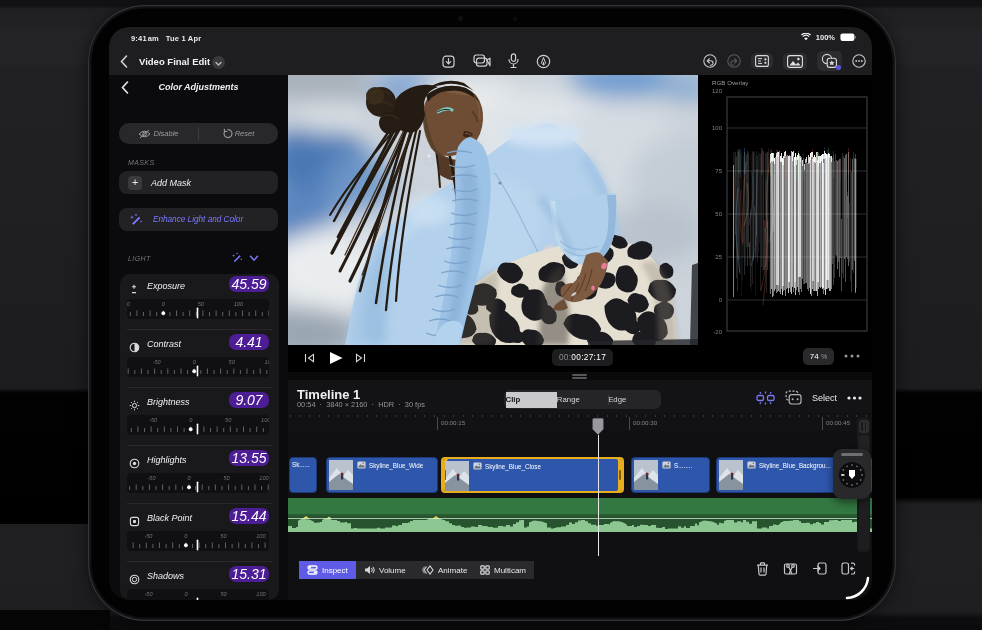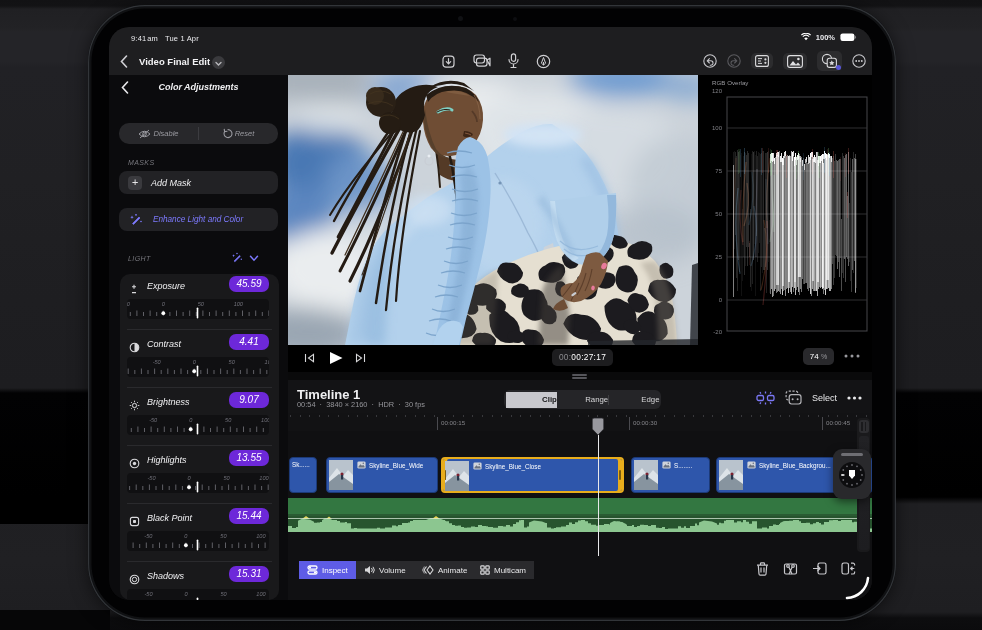--- a/index.html
+++ b/index.html
@@ -8,21 +8,21 @@
     linear-gradient(180deg, #121214 0px, #131315 6px, #202023 9px, #222225 28px, #242428 32px, #242428 62px, #212125 68px, #202023 180px, #1e1e21 300px, #1d1d20 388px, #020203 393px, #000000 497px, #1f1f22 504px, #202023 560px, #1e1e21 612px, #0d0d0f 618px, #0b0b0d 630px);
 }
 .bg:before { content:""; position:absolute; left:0; top:497px; width:88px; height:27px; background:#000; }
 .bg:after  { content:""; position:absolute; left:0; top:610px; width:110px; height:20px; background:#060607; }
 .ipad { position:absolute; left:88px; top:5px; width:808px; height:616px; background:#020203; border-radius:57px;
   box-shadow: inset 0 0 0 1.2px #323539, inset 0 0 0 3.5px #101113, 0 2px 18px rgba(0,0,0,0.55); }
 .screen { position:absolute; left:21px; top:22px; width:763px; height:573px; background:#000; border-radius:20px; overflow:hidden; }
 
 
 .chrome { position:absolute; left:0; top:0; width:763px; height:48px; background:#1e1e20; }
-.sbtext { position:absolute; left:22px; top:7px; font-size:7.5px; font-weight:normal; color:#ebebee; letter-spacing:0.2px; }
+.sbtext { position:absolute; left:22px; top:7px; font-size:7.5px; font-weight:bold; color:#ebebee; letter-spacing:0.2px; }
 .sbright { position:absolute; right:15px; top:6px; display:flex; gap:5px; }
 .pct { font-size:7.5px; font-weight:bold; color:#ebebee; }
 .navback { position:absolute; left:11px; top:28px; }
 .title { position:absolute; left:30px; top:28.5px; font-size:9.5px; font-weight:bold; color:#f2f2f4; }
 .titlechev { position:absolute; left:103px; top:29px; width:13px; height:13px; border-radius:50%; background:#3a3a3d; }
 .cicons { position:absolute; left:332px; top:25px; display:flex; gap:17px; align-items:center; height:18px; }
 .ricons { position:absolute; left:594px; top:24px; display:flex; gap:10px; align-items:center; height:20px; }
 .ibox { background:#2c2c2e; border-radius:5px; padding:2px 4px; display:flex; align-items:center; justify-content:center; position:relative; }
 .bluedot { position:absolute; right:1.5px; bottom:1.5px; width:5px; height:5px; border-radius:50%; background:#5856d6; }
 
@@ -39,21 +39,21 @@
 .amlabel { margin-left:9px; font-size:9px; color:#f0f0f2; }
 .enhance { position:absolute; left:10px; top:133px; width:159px; height:23px; background:#222225; border-radius:8px; display:flex; align-items:center; }
 .enlabel { margin-left:10px; font-size:8.2px; color:#7d7aff; }
 .light { position:absolute; left:19px; top:180px; font-size:7px; color:#77777d; letter-spacing:0.4px; }
 .lwand { position:absolute; left:122px; top:177px; }
 .lchev { position:absolute; left:140px; top:180px; }
 .scard { position:absolute; left:11px; top:199px; width:159px; height:326px; background:#19191b; border-radius:10px; }
 .srow { position:absolute; left:11px; width:159px; height:58px; }
 .sicon { position:absolute; left:9px; top:9px; }
 .slabel { position:absolute; left:27px; top:9px; font-size:9px; color:#f0f0f2; }
-.svalue { position:absolute; right:10px; top:4px; width:40px; height:16px; background:#6d28d9; border-radius:7px; color:#fff; font-size:10px; text-align:center; line-height:16px; }
+.svalue { position:absolute; right:10px; top:4px; width:40px; height:16px; background:#4c1d95; border-radius:7px; color:#fff; font-size:14px; text-align:center; line-height:16px; }
 .sruler { position:absolute; left:7px; top:27px; width:142px; height:20px; background:#101012; border-radius:4px; overflow:hidden; }
 .ssep { position:absolute; left:7px; top:57px; width:145px; height:1px; background:#2a2a2d; }
 
 
 .viewer { position:absolute; left:179px; top:48px; width:584px; height:297px; background:#000; }
 .transport { position:absolute; left:179px; top:318px; width:584px; height:27px; }
 .tc { position:absolute; left:264px; top:4px; width:61px; height:17px; background:#1d1d1f; border-radius:5px; color:#fff; font-size:8.3px; line-height:17px; text-align:center; letter-spacing:0.3px; }
 .tc .dim { color:#8a8a8e; }
 .zoompct { position:absolute; left:515px; top:3px; width:31px; height:17px; background:#29292c; border-radius:5px; text-align:center; line-height:17px; font-size:8px; color:#fff; }
 .zoompct span { color:#98989d; font-size:7px; }
@@ -61,21 +61,21 @@
 
 
 .tdivider { position:absolute; left:179px; top:345px; width:584px; height:8px; background:#0a0a0b; }
 .grip { position:absolute; left:284px; top:2px; width:15px; height:1.6px; background:#55555a; border-radius:1px; box-shadow:0 3px 0 #55555a; }
 
 
 .timeline { position:absolute; left:179px; top:353px; width:584px; height:220px; background:#131315; }
 .tl-name { position:absolute; left:9px; top:7px; font-size:13px; font-weight:bold; color:#f0f0f2; }
 .tl-sub { position:absolute; left:9px; top:20px; font-size:7.4px; color:#95959a; }
 .seg { position:absolute; left:216px; top:10px; width:157px; height:19px; background:#252528; border-radius:6px; display:flex; padding:1.5px; }
-.seg .s { flex:1; text-align:right; line-height:16px; font-size:7.8px; color:#d8d8da; border-radius:0; position:relative; }
+.seg .s { flex:1; text-align:left; line-height:16px; font-size:7.8px; color:#d8d8da; border-radius:0; position:relative; }
 .seg .s.on { background:#c9c9ce; color:#151517; font-weight:bold; }
 .seg .s.dv:before { content:""; position:absolute; left:0; top:3px; bottom:3px; width:1px; background:#3e3e42; }
 .tl-right { position:absolute; left:468px; top:10px; display:flex; align-items:center; gap:10px; }
 .select { font-size:9px; color:#e8e8ea; }
 .ruler { position:absolute; left:0; top:33px; width:584px; height:18px; background:#121214; }
 .ruler:before { content:""; position:absolute; left:2px; top:2px; width:580px; height:1.5px; background:repeating-linear-gradient(90deg, #38383c 0 1px, transparent 1px 9.6px); }
 .rlab { position:absolute; top:4px; font-size:6.2px; color:#85858a; border-left:1px solid #4a4a4f; padding-left:3px; height:13px; line-height:11px; }
 .track { position:absolute; left:0; top:51px; width:584px; height:169px; background:#101012; }
 .cliprow { position:absolute; left:0; top:77px; width:584px; height:36px; }
 .clip { position:absolute; top:0; height:36px; background:#2e56ab; border-radius:4px; overflow:hidden; border:1px solid #1c3a78; }

